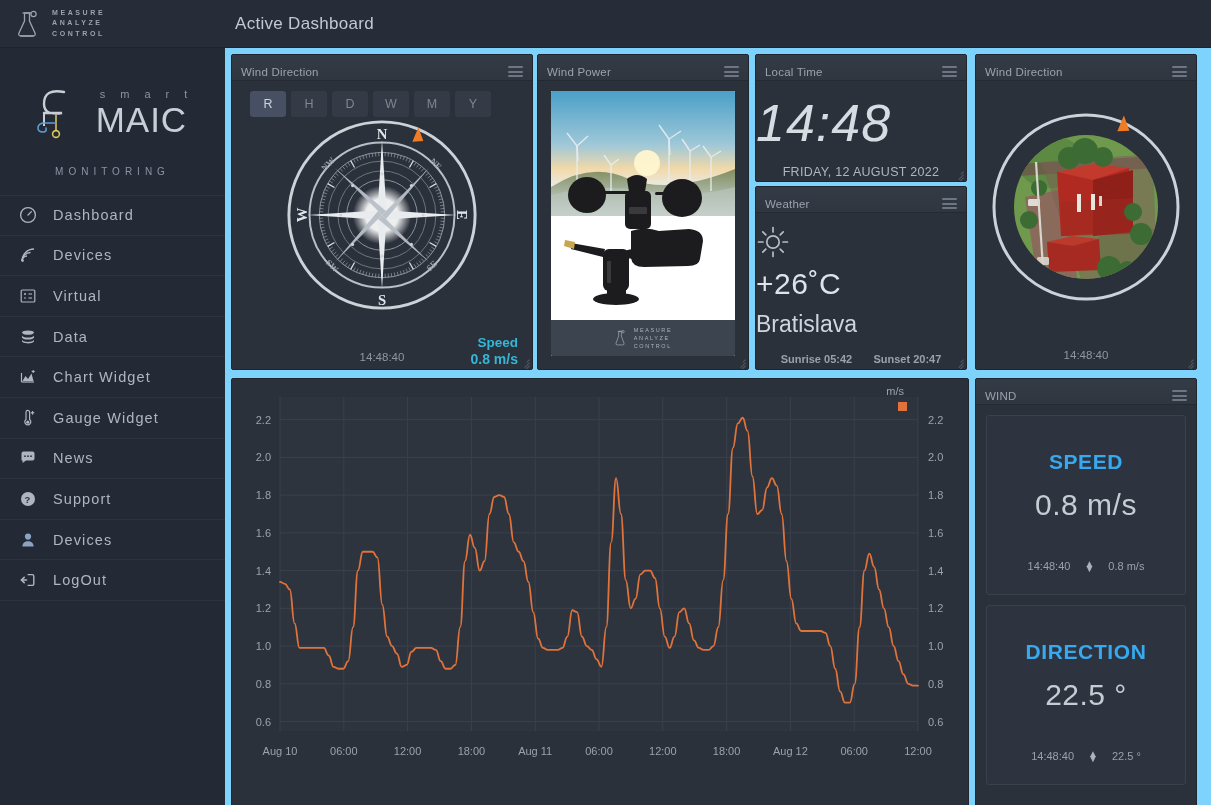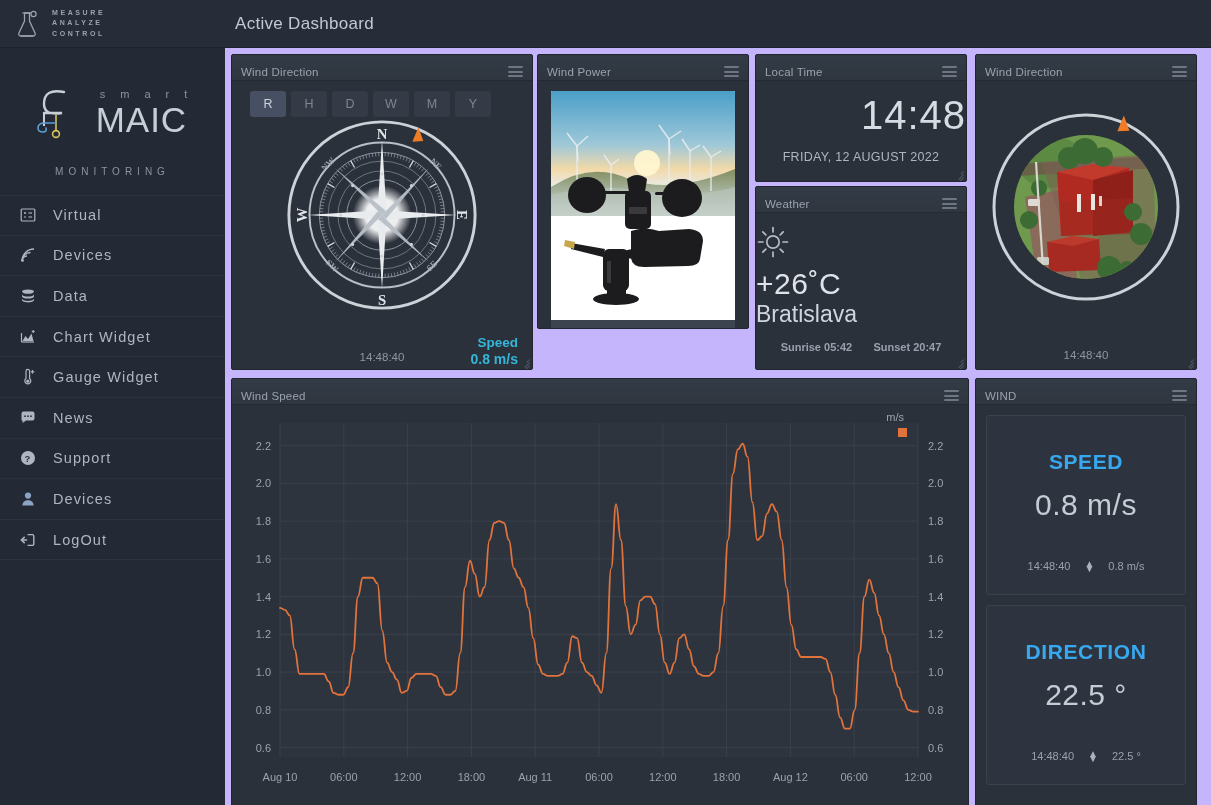--- a/index.html
+++ b/index.html
@@ -57,21 +57,21 @@
     padding-left: 18px; color: #aeb6c2; font-size: 14.5px;
     letter-spacing: 1.1px;
     border-bottom: 1px solid #2c333f;
     cursor: pointer;
   }
   .nav-item:first-child { border-top: 1px solid #2c333f; }
   .nav-ico { width: 19px; height: 19px; display: flex; align-items: center; justify-content: center; flex: 0 0 19px; }
   .nav-ico svg { display: block; }
 
   
-  .main { flex: 1; display: flex; flex-direction: column; background: #c4b5fd; }
+  .main { flex: 1; display: flex; flex-direction: column; background: #7dd3fc; }
   .topbar {
     height: 48px; background: #262d38; display: flex; align-items: center;
     padding-left: 10px; border-bottom: 1px solid #1d222b;
   }
   .topbar h1 { font-size: 17px; font-weight: 400; color: #c3c9d2; letter-spacing: .3px; }
 
   .board { position: relative; flex: 1; padding: 6px 4px 0 6px; }
 
   
   .panel {
@@ -112,40 +112,40 @@
     display: flex; align-items: center; justify-content: center; cursor: pointer;
   }
   .rbtn.active { background: #465062; color: #cdd3dc; }
   .compass-wrap { position: relative; width: 100%; height: 196px; display:flex; align-items:center; justify-content:center; }
   .ctime { position: absolute; left: 0; right: 0; text-align: center; font-size: 11.5px; color: #8e96a2; bottom: 6px;}
   .cspeed { position: absolute; right: 14px; bottom: 2px; text-align: right; }
   .cspeed .lbl { font-size: 13.5px; font-weight: 700; color: #35b6d8; line-height: 1.15; }
   .cspeed .val { font-size: 14px; font-weight: 700; color: #35b6d8; }
 
   
-  #p-windpower { left: 312px; top: 6px; width: 212px; height: 275px; }
+  #p-windpower { left: 312px; top: 6px; width: 212px; height: 316px; }
   .img-card { margin: 10px auto 0; width: 184px; height: 265px; background: #fff; position: relative; overflow: hidden; border-radius: 1px;}
   .img-foot {
     position: absolute; left: 0; right: 0; bottom: 0; height: 36px;
     background: #3c4450; display: flex; align-items: center; justify-content: center; gap: 8px;
   }
   .img-foot .ftxt { display: flex; flex-direction: column; font-size: 5.5px; letter-spacing: 1.6px; color: #a9b1bd; line-height: 1.5;}
 
   
   #p-localtime { left: 530px; top: 6px; width: 212px; height: 128px; }
-  .clock { font-size: 40px; color: #d7dce3; font-weight: 300; text-align: right; padding-top: 12px; letter-spacing: 1px; }
+  .clock { font-size: 52px; color: #d7dce3; font-weight: 300; text-align: left; padding-top: 12px; letter-spacing: 1px; font-style: italic; }
   .cdate { font-size: 12.5px; color: #aeb5c0; text-align: center; padding-top: 12px; letter-spacing: .3px; }
 
   
   #p-weather { left: 530px; top: 138px; width: 212px; height: 184px; }
   .wx { display: flex; flex-direction: column; padding-top: 12px; }
   .wx-temp { font-size: 30px; color: #dfe3e9; font-weight: 400; margin-top: 4px; letter-spacing: .5px;}
-  .wx-city { font-size: 23px; color: #cfd5dd; font-weight: 300; }
+  .wx-city { font-size: 23px; color: #cfd5dd; font-weight: 300; margin-top: 10px; }
   .wx-sun {
-    position: absolute; bottom: 16px; left: 0; right: 0;
+    position: absolute; bottom: 4px; left: 0; right: 0;
     display: flex; justify-content: space-around; padding: 0 14px;
     font-size: 11px; color: #99a1ad; font-weight: 700;
   }
 
   
   #p-winddir2 { left: 750px; top: 6px; width: 222px; height: 316px; }
   .mapwrap { position: relative; width: 100%; height: 252px; display: flex; align-items: center; justify-content: center; }
   .mtime { position: absolute; bottom: 8px; left: 0; right: 0; text-align: center; font-size: 11.5px; color: #8e96a2; }
 
   
@@ -201,45 +201,54 @@
         <span class="logo-text">
           <span class="logo-smart">s m a r t</span>
           <span class="logo-maic">MAIC</span>
         </span>
       </div>
       <div class="logo-monitor">MONITORING</div>
     </div>
 
     <nav class="nav">
 
+      <div class="nav-item">
+        <span class="nav-ico">
+          <svg width="18" height="18" viewBox="0 0 18 18">
+              <circle cx="9" cy="9" r="7.4" fill="none" stroke="#aeb6c2" stroke-width="1.3"></circle>
+              <line x1="9" y1="9" x2="12.4" y2="5.6" stroke="#aeb6c2" stroke-width="1.3" stroke-linecap="round"></line>
+            </svg>
+        </span>
+        <span>Dashboard</span>
+      </div>
+
+      <div class="nav-item">
+        <span class="nav-ico">
+          <svg width="18" height="18" viewBox="0 0 18 18">
+              <path d="M3 15 A12 12 0 0 1 15 3" fill="none" stroke="#aeb6c2" stroke-width="1.4"></path>
+              <path d="M3 15 A8.5 8.5 0 0 1 11.5 6.5" fill="none" stroke="#aeb6c2" stroke-width="1.4"></path>
+              <path d="M3 15 A5 5 0 0 1 8 10" fill="none" stroke="#aeb6c2" stroke-width="1.4"></path>
+              <circle cx="3.6" cy="14.6" r="1.3" fill="#aeb6c2"></circle>
+            </svg>
+        </span>
+        <span>Devices</span>
+      </div>
 
       <div class="nav-item">
         <span class="nav-ico">
           <svg width="18" height="18" viewBox="0 0 18 18">
               <rect x="2.2" y="3" width="13.6" height="12" rx="1" fill="none" stroke="#aeb6c2" stroke-width="1.2"></rect>
               <line x1="5" y1="7" x2="7" y2="7" stroke="#aeb6c2" stroke-width="1.1"></line>
               <line x1="6" y1="6" x2="6" y2="8" stroke="#aeb6c2" stroke-width="1.1"></line>
               <line x1="9.5" y1="7" x2="13" y2="7" stroke="#aeb6c2" stroke-width="1.1"></line>
               <line x1="5" y1="11" x2="7" y2="11" stroke="#aeb6c2" stroke-width="1.1"></line>
               <line x1="9.5" y1="11" x2="13" y2="11" stroke="#aeb6c2" stroke-width="1.1"></line>
             </svg>
         </span>
         <span>Virtual</span>
-      </div>
-
-      <div class="nav-item">
-        <span class="nav-ico">
-          <svg width="18" height="18" viewBox="0 0 18 18">
-              <path d="M3 15 A12 12 0 0 1 15 3" fill="none" stroke="#aeb6c2" stroke-width="1.4"></path>
-              <path d="M3 15 A8.5 8.5 0 0 1 11.5 6.5" fill="none" stroke="#aeb6c2" stroke-width="1.4"></path>
-              <path d="M3 15 A5 5 0 0 1 8 10" fill="none" stroke="#aeb6c2" stroke-width="1.4"></path>
-              <circle cx="3.6" cy="14.6" r="1.3" fill="#aeb6c2"></circle>
-            </svg>
-        </span>
-        <span>Devices</span>
       </div>
 
       <div class="nav-item">
         <span class="nav-ico">
           <svg width="18" height="18" viewBox="0 0 18 18">
               <ellipse cx="9" cy="4.6" rx="6" ry="2.2" fill="#aeb6c2"></ellipse>
               <path d="M3 7.2 C3 8.5 5.7 9.6 9 9.6 C12.3 9.6 15 8.5 15 7.2 L15 9.2 C15 10.5 12.3 11.6 9 11.6 C5.7 11.6 3 10.5 3 9.2 Z" fill="#aeb6c2"></path>
               <path d="M3 11.6 C3 12.9 5.7 14 9 14 C12.3 14 15 12.9 15 11.6 L15 13 C15 14.3 12.3 15.4 9 15.4 C5.7 15.4 3 14.3 3 13 Z" fill="#aeb6c2"></path>
             </svg>
         </span>
@@ -764,28 +773,20 @@
           <div class="mtime">14:48:40</div>
           <span class="grip">
               <span></span>
               <span></span>
               <span></span>
             </span>
         </div>
       </section>
 
       <section class="panel" id="p-windspeed">
-        <div class="panel-head">
-          <span class="panel-title">Wind Speed</span>
-          <span class="burger">
-              <i></i>
-              <i></i>
-              <i></i>
-            </span>
-        </div>
         <div class="panel-body">
           <svg class="chart-area" id="chart-svg" width="736" height="438" viewBox="0 0 736 438">
               <rect x="48" y="18" width="638" height="334" fill="#2e343e"></rect>
               <line x1="48" y1="342.56497175141243" x2="686" y2="342.56497175141243" stroke="#3a414c" stroke-width="1"></line>
               <line x1="48" y1="304.82485875706215" x2="686" y2="304.82485875706215" stroke="#3a414c" stroke-width="1"></line>
               <line x1="48" y1="267.08474576271186" x2="686" y2="267.08474576271186" stroke="#3a414c" stroke-width="1"></line>
               <line x1="48" y1="229.34463276836158" x2="686" y2="229.34463276836158" stroke="#3a414c" stroke-width="1"></line>
               <line x1="48" y1="191.60451977401132" x2="686" y2="191.60451977401132" stroke="#3a414c" stroke-width="1"></line>
               <line x1="48" y1="153.86440677966098" x2="686" y2="153.86440677966098" stroke="#3a414c" stroke-width="1"></line>
               <line x1="48" y1="116.12429378531073" x2="686" y2="116.12429378531073" stroke="#3a414c" stroke-width="1"></line>

